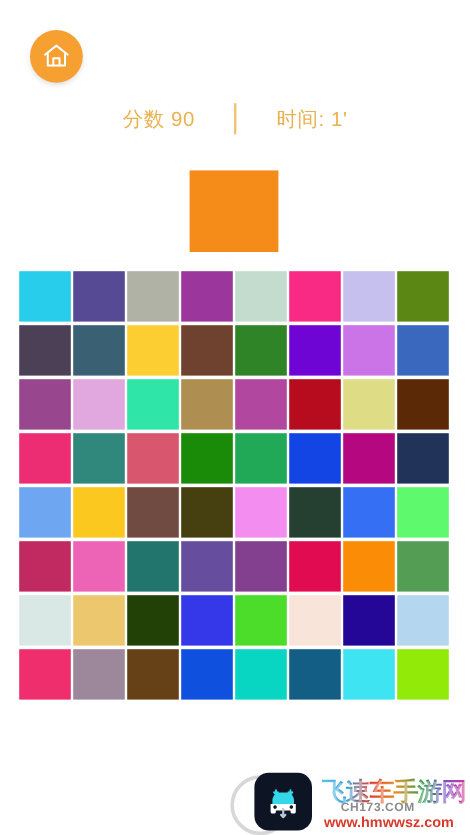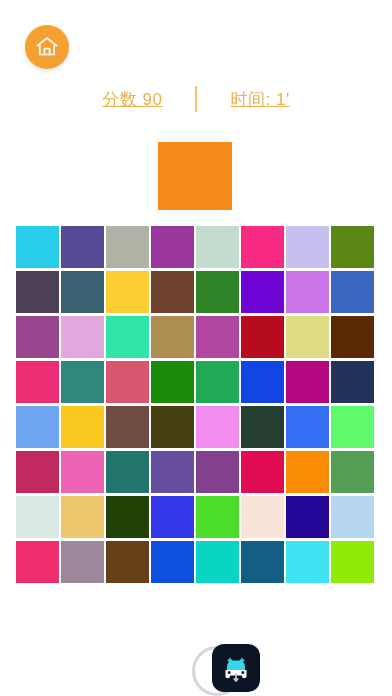--- a/index.html
+++ b/index.html
@@ -42,21 +42,21 @@
     top: 82px;
     width: 392px;
     height: 34px;
     display: flex;
     align-items: center;
     justify-content: center;
     color: #e9b250;
     font-size: 17px;
     letter-spacing: 0.5px;
   }
-  .status-item { white-space: nowrap; text-decoration: underline; }
+  .status-item { white-space: nowrap; }
   #status-divider {
     width: 2px;
     height: 26px;
     background: #efc274;
     margin: 0 33px;
     flex: none;
   }
 
   
   #target-swatch {
@@ -257,13 +257,18 @@
     <svg width="40" height="40" viewBox="0 0 40 40">
       <path d="M11 22 L11 18.5 C11 17.2 12 15 13.2 13.6 C14 12.8 15 12.4 20 12.4 C25 12.4 26 12.8 26.8 13.6 C28 15 29 17.2 29 18.5 L29 22 Z" fill="#35d8e8"></path>
       <path d="M9.5 22 L30.5 22 L30.5 28.5 C30.5 29.4 29.9 30 29 30 L27.6 30 C26.7 30 26.1 29.4 26.1 28.5 L26.1 27.4 L13.9 27.4 L13.9 28.5 C13.9 29.4 13.3 30 12.4 30 L11 30 C10.1 30 9.5 29.4 9.5 28.5 Z" fill="#ffffff"></path>
       <circle cx="13.2" cy="24.6" r="1.5" fill="#0d1423"></circle>
       <circle cx="26.8" cy="24.6" r="1.5" fill="#0d1423"></circle>
       <path d="M14 10.5 L14 14 M14 14 L12.4 12.2 M14 14 L15.6 12.2" stroke="#35d8e8" stroke-width="1.6" fill="none" stroke-linecap="round"></path>
       <path d="M26 10.5 L26 14 M26 14 L24.4 12.2 M26 14 L27.6 12.2" stroke="#35d8e8" stroke-width="1.6" fill="none" stroke-linecap="round"></path>
       <path d="M20 26 L20 33 M20 33 L18.2 31 M20 33 L21.8 31" stroke="#b9c6d6" stroke-width="1.8" fill="none" stroke-linecap="round"></path>
     </svg>
   </div>
+  <div id="watermark-text-block">
+    <div id="watermark-title">飞速车手游网</div>
+    <div id="watermark-sub1">CH173.COM</div>
+    <div id="watermark-sub2">www.hmwwsz.com</div>
+  </div>
 </div>
 
 </body></html>

